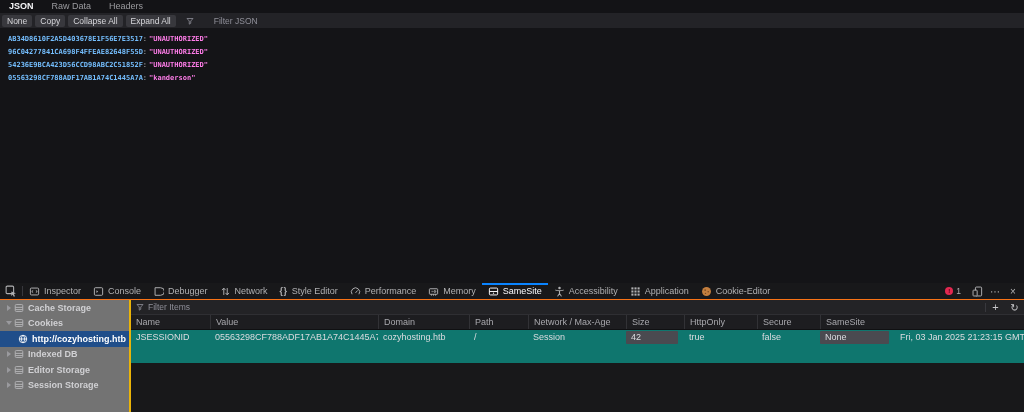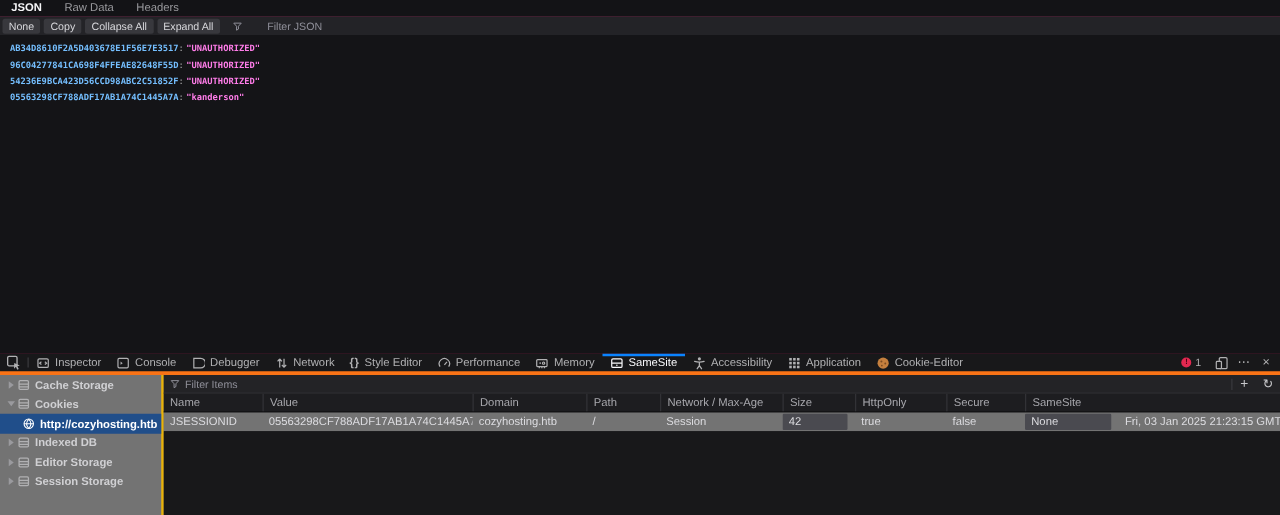--- a/index.html
+++ b/index.html
@@ -19,21 +19,21 @@
   .jv-btn { background:#38383d; color:#d7d7db; font-size:8.5px; line-height:12px; height:12px; padding:0 5px; border-radius:2px; }
   .jv-filter { display:flex; align-items:center; gap:20px; margin-left:7px; color:#8f8f99; font-size:8.5px; }
   .jv-content { flex:1; background:#141417; padding:5px 0 0 8px; font-family:"DejaVu Sans Mono", monospace; font-size:7px; }
   .jv-row { display:flex; line-height:13px; height:13px; }
   .jv-key-wrap { width:141px; flex:none; }
   .jv-key { color:#75bfff; font-weight:700; }
   .jv-colon { color:#b1b1b3; }
   .jv-val { color:#ff7de9; font-weight:700; }
 
   
-  .dt-tabbar { position:absolute; top:283px; left:0; width:1024px; height:17px; background:#18181a; border-bottom:3px solid #f97316; display:flex; align-items:stretch; }
+  .dt-tabbar { position:absolute; top:283px; left:0; width:1024px; height:17px; background:#18181a; border-bottom:1px solid #f97316; display:flex; align-items:stretch; }
   .dt-toolbtn { width:22px; display:flex; align-items:center; justify-content:center; color:#b1b1b3; flex:none; }
   .dt-sep { width:1px; background:#38383d; margin:3px 0; flex:none; }
   .dt-tab { position:relative; display:flex; align-items:center; gap:4px; padding:0 6px; font-size:9px; color:#b1b1b3; white-space:nowrap; cursor:default; }
   .dt-tab.active { color:#fbfbfe; }
   .dt-tab.active::before { content:""; position:absolute; top:0; left:0; right:0; height:2px; background:#0a84ff; }
   .dt-tab .ticon { display:flex; align-items:center; }
   .dt-right { margin-left:auto; display:flex; align-items:center; padding-right:2px; }
   .err-badge { width:8px; height:8px; border-radius:50%; background:#e22850; color:#4b0013; font-size:6px; line-height:8px; text-align:center; font-weight:700; }
   .err-count { font-size:8.5px; color:#b1b1b3; margin:0 6px 0 3px; }
   .dt-iconbtn { width:18px; height:17px; display:flex; align-items:center; justify-content:center; color:#b1b1b3; font-size:10px; }
@@ -56,21 +56,21 @@
   .st-filter { display:flex; align-items:center; gap:4px; padding-left:5px; color:#8f8f99; font-size:8.5px; flex:1; }
   .st-fb-right { display:flex; align-items:center; height:100%; }
   .st-fb-sep { width:1px; height:9px; background:#38383d; }
   .st-fb-btn { width:19px; height:15px; display:flex; align-items:center; justify-content:center; color:#c8c8cb; font-size:11px; }
   .st-fb-btn.refresh { font-size:10px; }
 
   .st-grid { display:grid; grid-template-columns:79px 168px 91px 59px 98px 58px 73px 63px 75px minmax(0,1fr); }
   .st-header { height:15px; background:#1d1d20; border-bottom:1px solid #101012; }
   .st-header .hcell { font-size:9px; color:#a8a8ad; line-height:14px; padding-left:5px; border-left:1px solid #323236; overflow:hidden; white-space:nowrap; }
   .st-header .hcell:first-child { border-left:none; }
-  .st-row { height:15px; background:#737373; }
+  .st-row { height:33px; background:#0f766e; }
   .st-row .cell { font-size:9px; color:#dcdce0; line-height:15px; padding-left:5px; overflow:hidden; white-space:nowrap; }
   .st-row .cell.boxed { padding:1px 6px 1px 0; }
   .st-row .cell.boxed .box { background:#4a4a50; height:13px; line-height:13px; padding-left:5px; border-radius:1px; }
   .st-empty { flex:1; background:#18181a; }
 
   svg { display:block; }
 </style>
 </head>
 <body>
 

